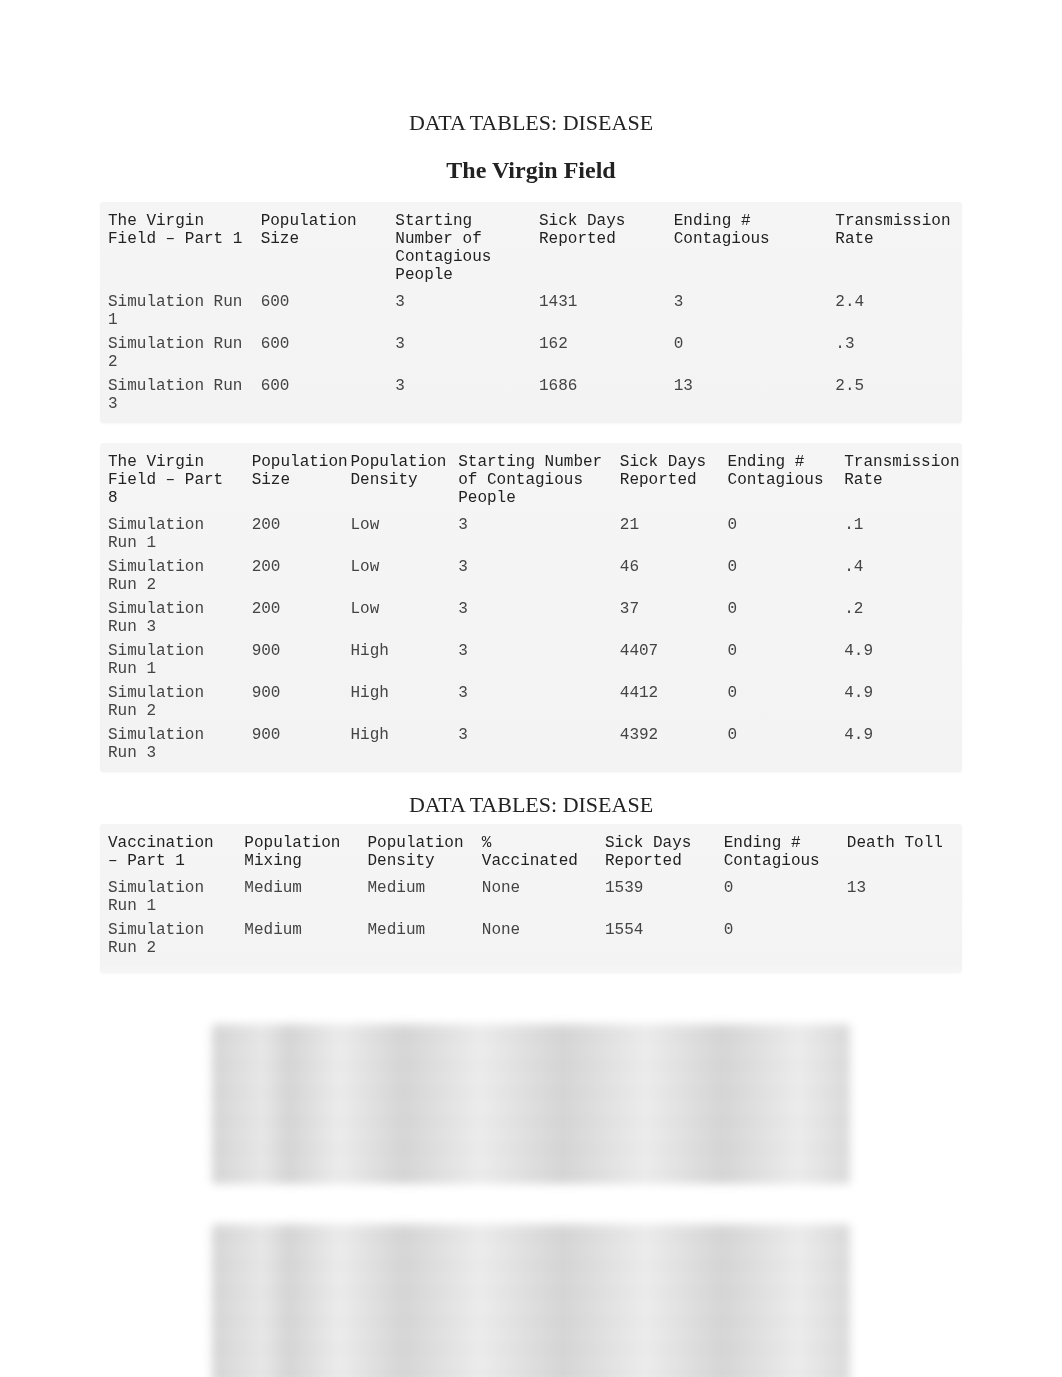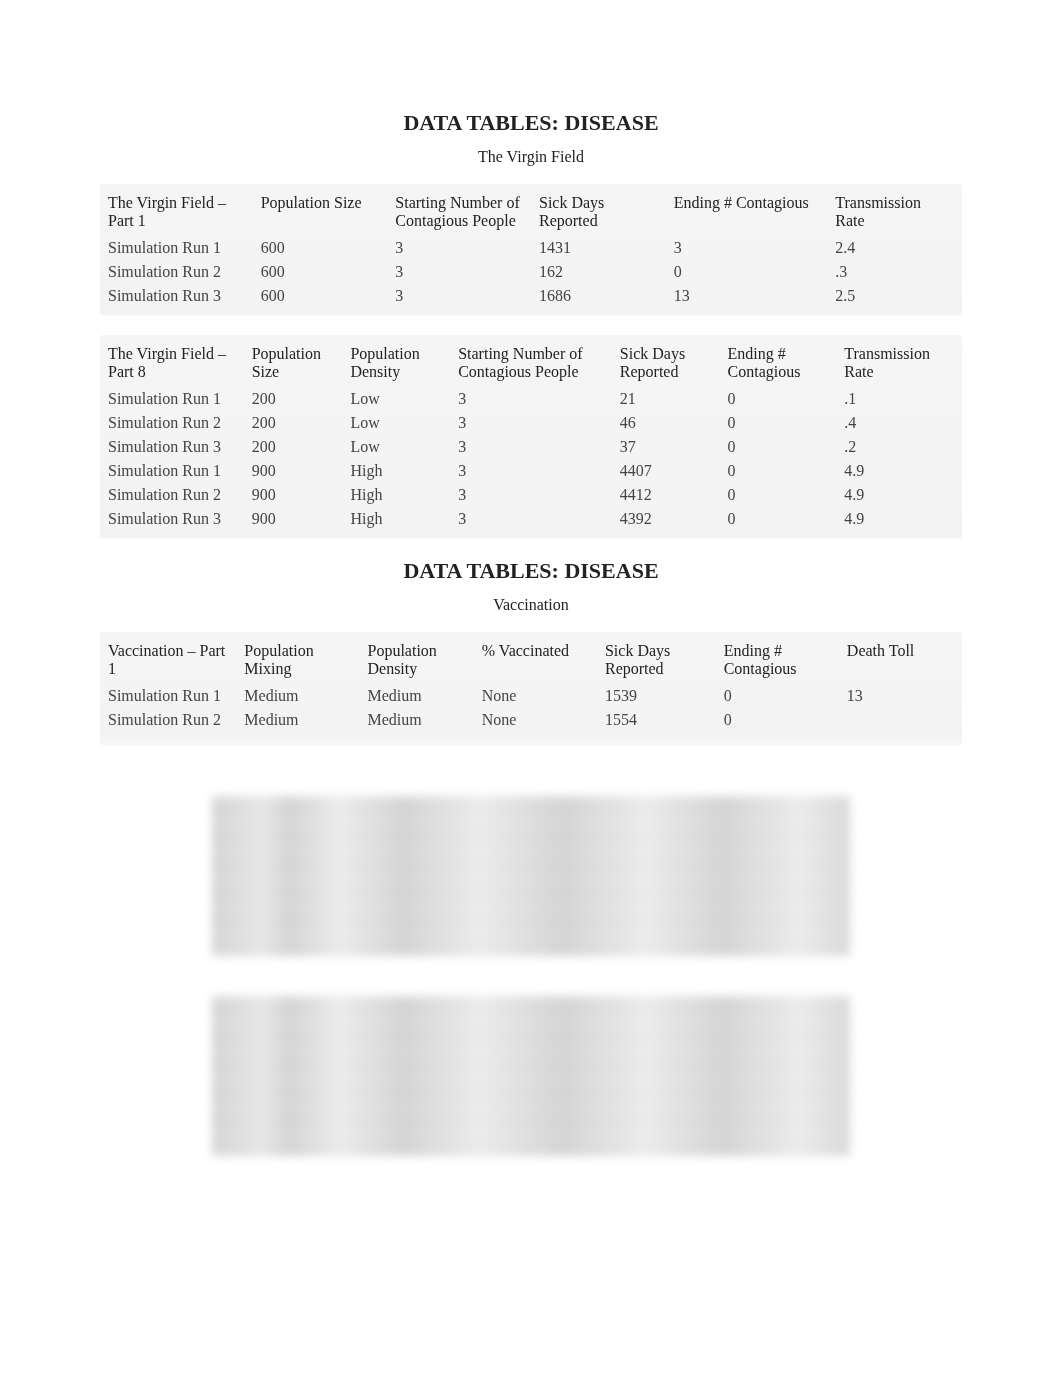--- a/index.html
+++ b/index.html
@@ -10,37 +10,38 @@
       width: 1062px;
       color: #222;
     }
     .page {
       padding: 100px 100px 60px 100px;
     }
     .section-title {
       text-align: center;
       font-size: 22px;
       margin: 10px 0 6px 0;
-      font-weight: bold;
+      font-weight: normal;
     }
     .section-subtitle {
       text-align: center;
-      font-size: 16px;
-      margin: 12px 0 18px 0;
-      font-weight: normal;
+      font-size: 24px;
+      margin: 21px 0 18px 0;
+      font-weight: bold;
     }
     table {
       width: 100%;
       border-collapse: collapse;
       background: linear-gradient(#f5f5f5, #f3f3f3);
       box-shadow: 0 1px 2px rgba(0,0,0,0.03);
       border-radius: 3px;
       margin-bottom: 20px;
       table-layout: fixed;
       font-size: 16px;
+      font-family: Liberation Mono, monospace;
     }
     th, td {
       text-align: left;
       padding: 3px 8px 3px 8px;
       vertical-align: top;
       font-weight: normal;
       color: #333;
     }
     thead th {
       padding-top: 10px;
@@ -247,21 +248,20 @@
           <td>High</td>
           <td>3</td>
           <td>4392</td>
           <td>0</td>
           <td>4.9</td>
         </tr>
       </tbody>
   </table>
 
   <div class="section-title">DATA TABLES: DISEASE</div>
-  <div class="section-subtitle">Vaccination</div>
 
   <table class="t3">
     <colgroup>
       <col class="c0">
         <col class="c1">
         <col class="c2">
         <col class="c3">
         <col class="c4">
         <col class="c5">
         <col class="c6">

